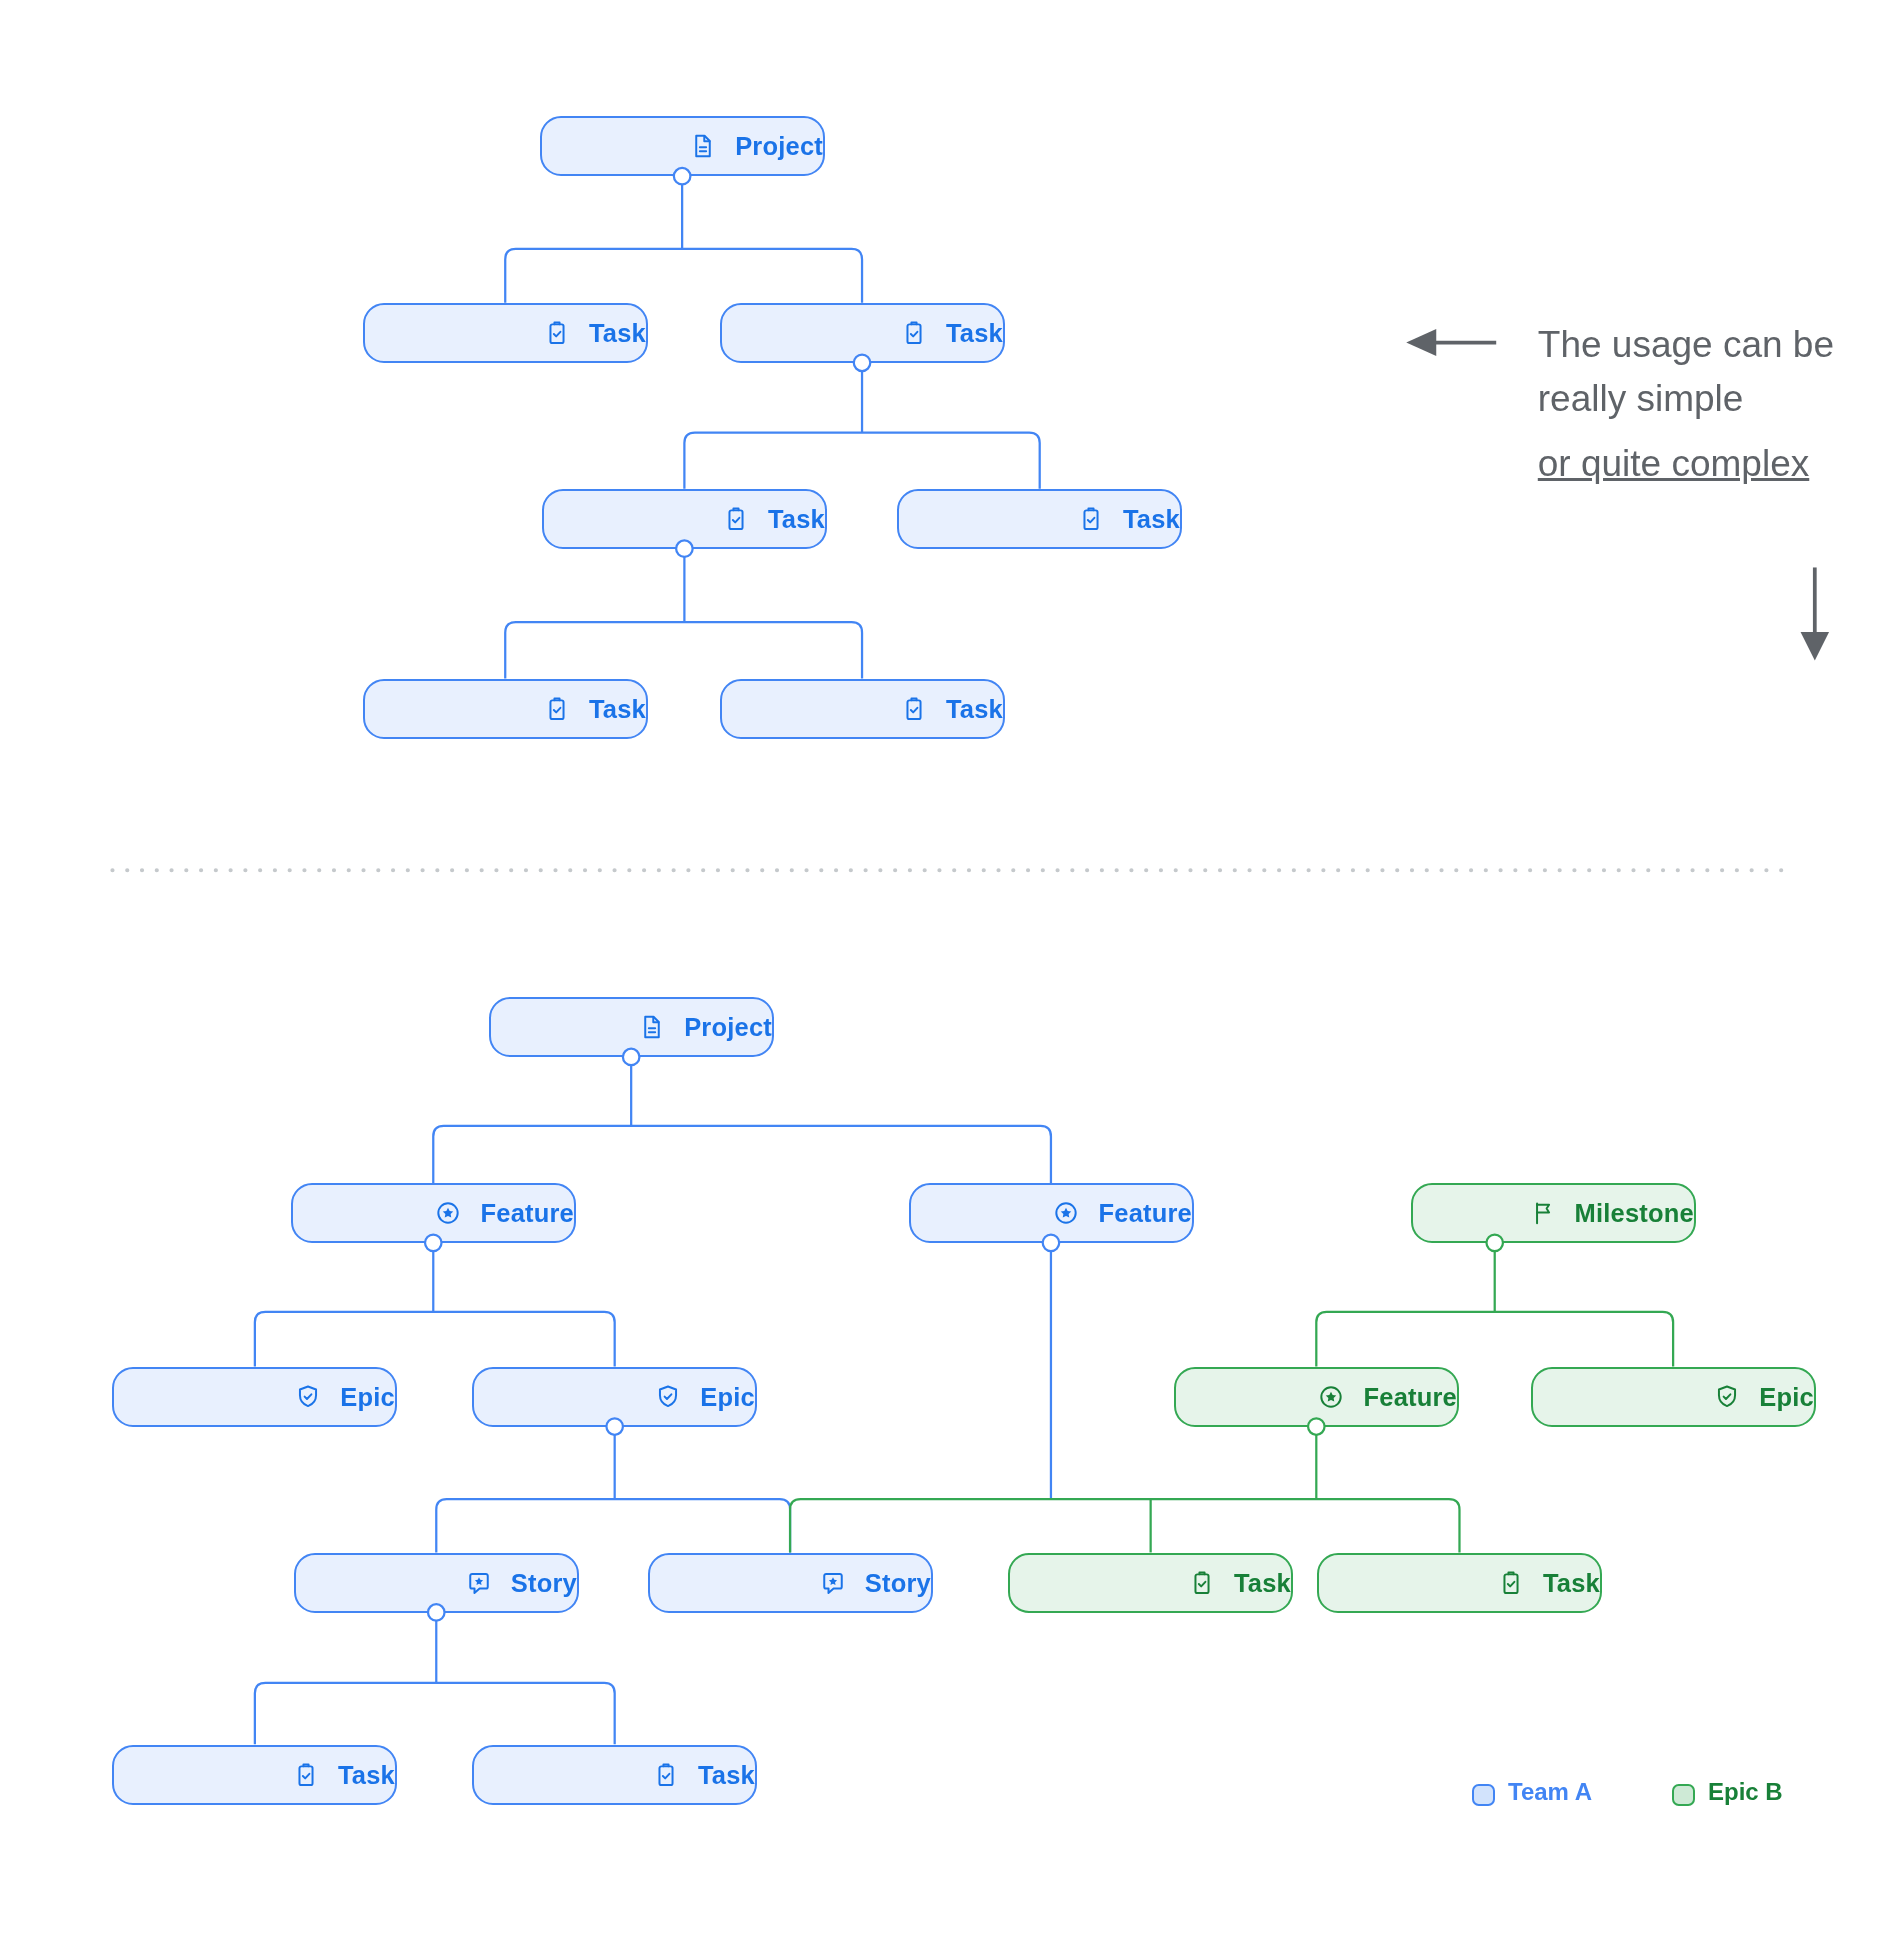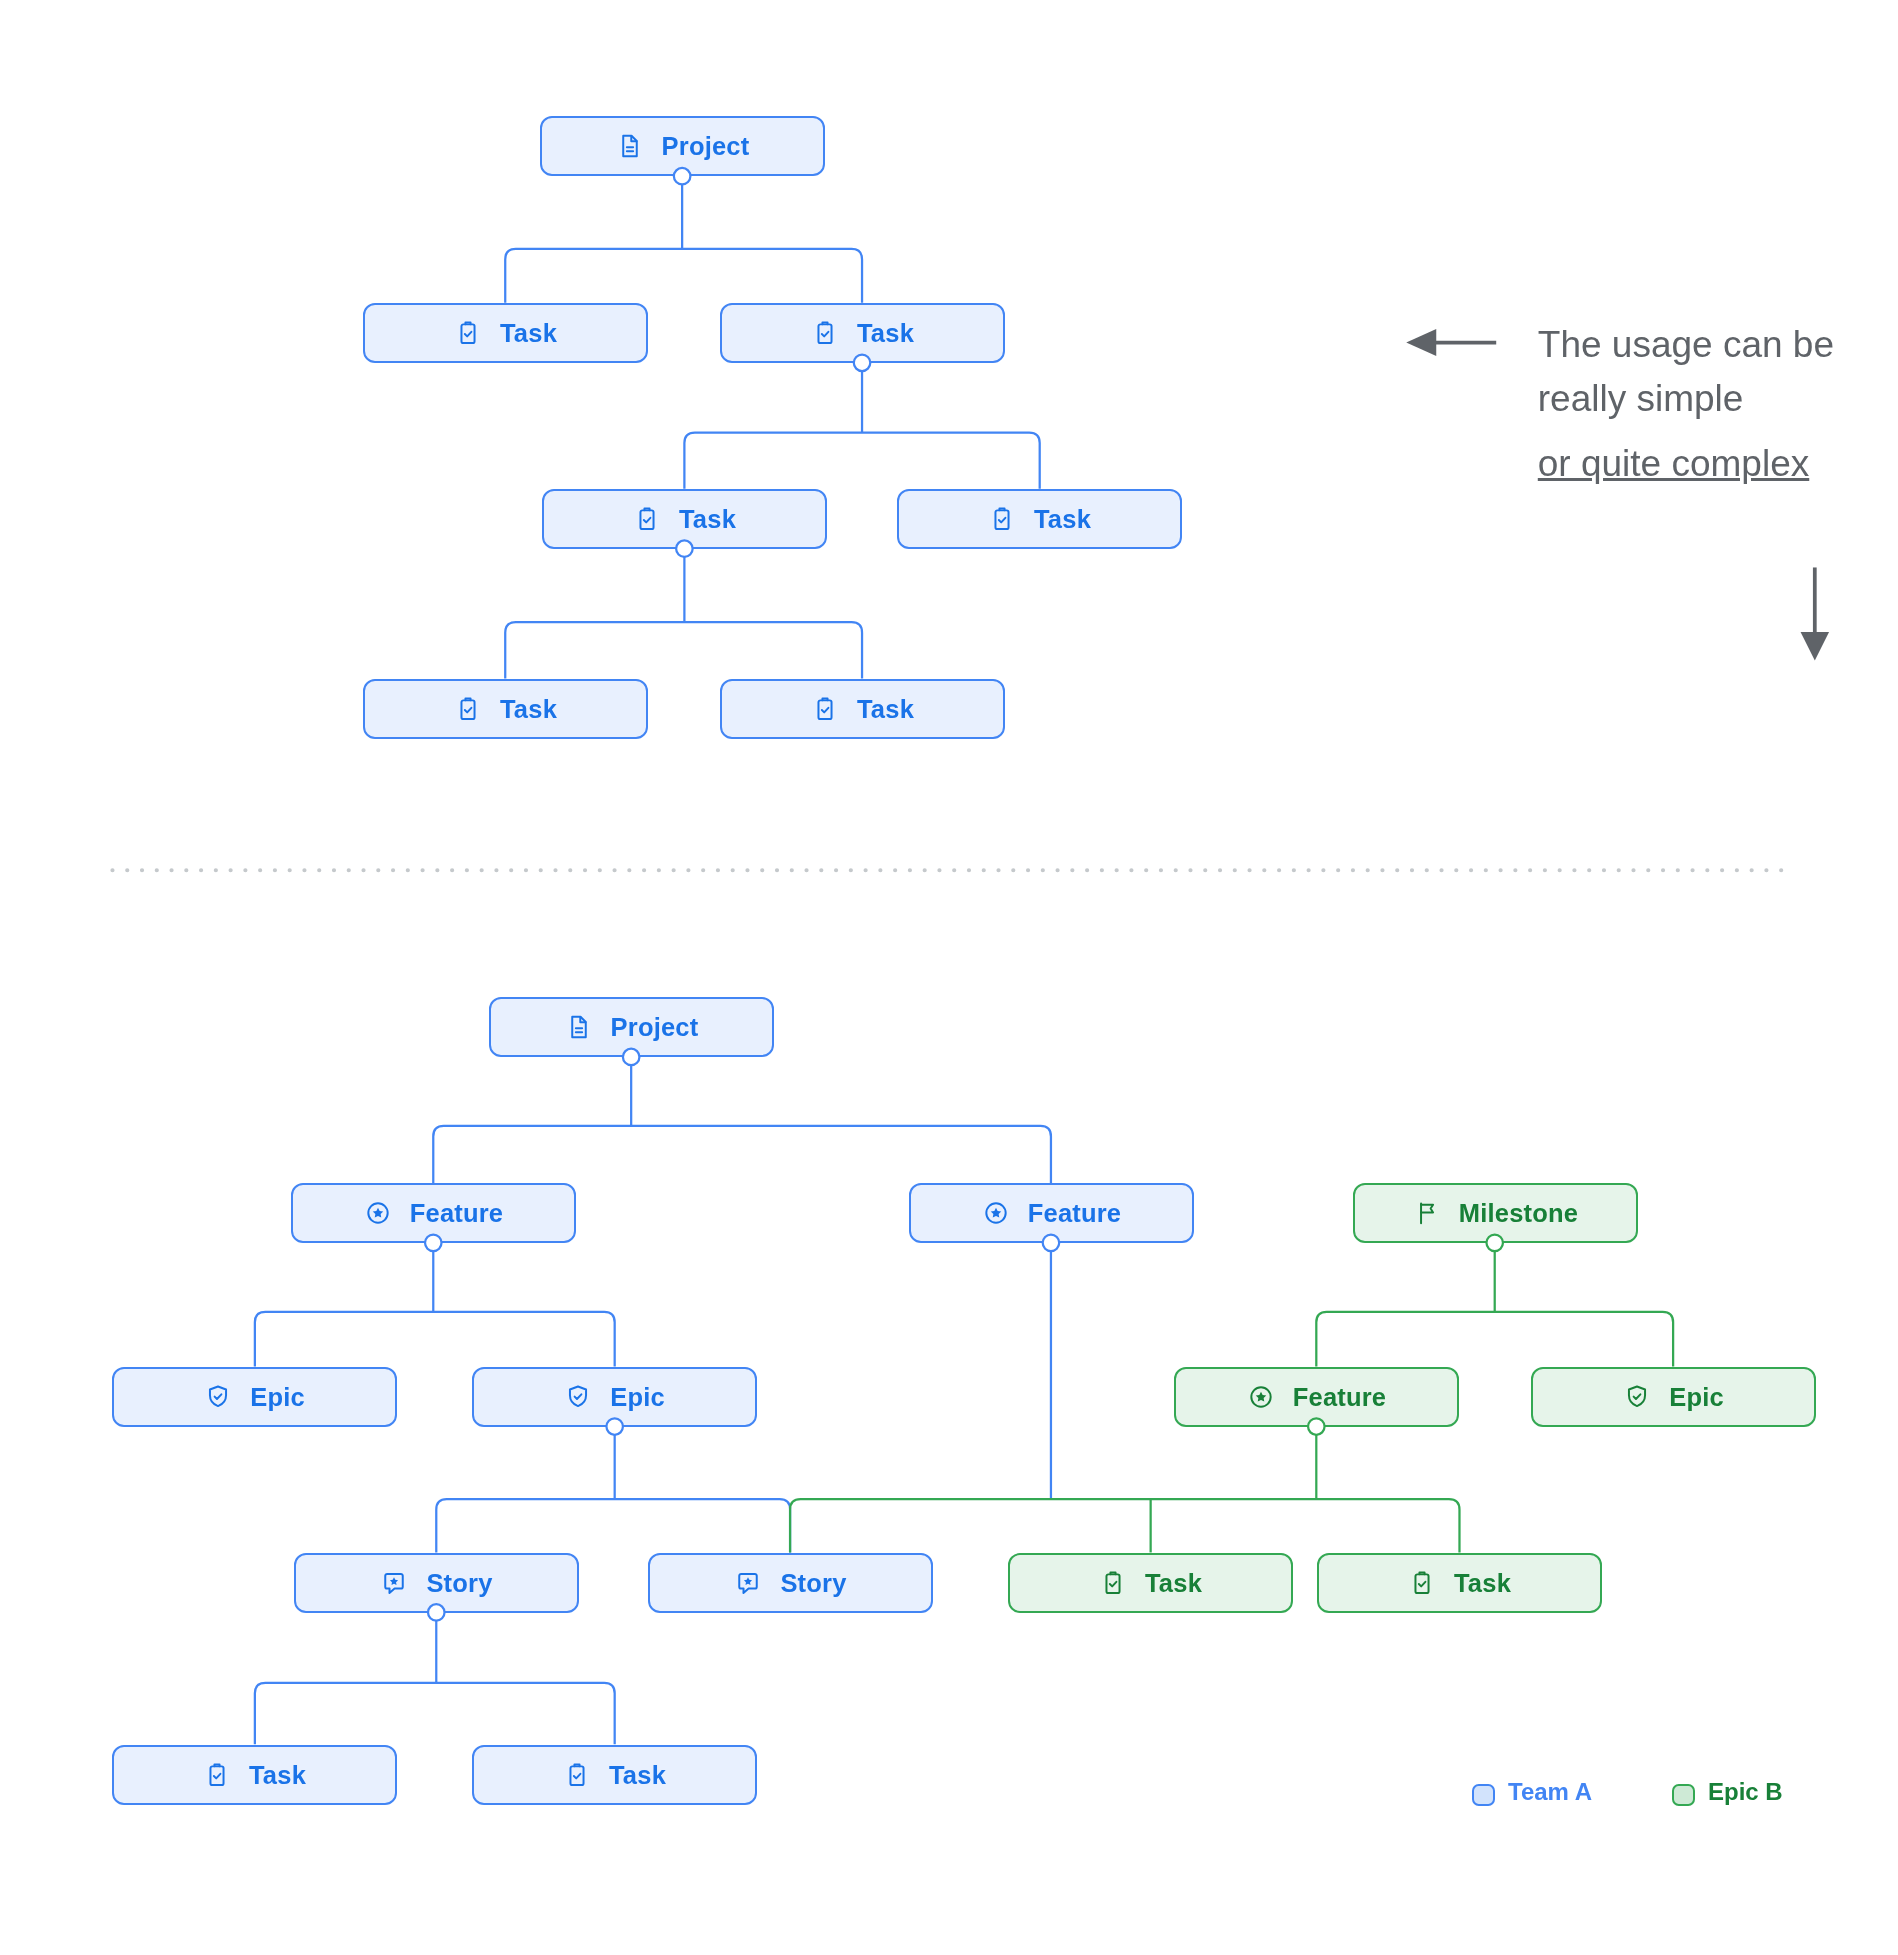--- a/index.html
+++ b/index.html
@@ -1,19 +1,19 @@
 <!DOCTYPE html>
 <html style="--a-border: #4285f4; --a-fill: #e8f0fe; --a-text: #1a73e8; --a-swatch: #d2e3fc; --b-border: #34a853; --b-fill: #e6f4ea; --b-text: #188038; --b-swatch: #ceead6; --note: #5f6368; --divider: #c5c9cc;font-size:12px"><head>
 <meta charset="utf-8">
 <style>
   html,body{margin:0;padding:0;background:#fff;}
   #canvas{position:relative;width:1898px;height:1955px;background:#fff;overflow:hidden;
           font-family:"Liberation Sans",sans-serif;}
   .node{position:absolute;width:285px;height:60px;box-sizing:border-box;border:2.2px solid;
-        border-radius:12px;display:flex;align-items:center;justify-content:center;gap:18px;
+        border-radius:21px;display:flex;align-items:center;justify-content:flex-end;gap:18px;
         font-size:25.5px;font-weight:600;letter-spacing:0.2px;}
   .team-a{background:var(--a-fill);border-color:var(--a-border);color:var(--a-text);}
   .team-b{background:var(--b-fill);border-color:var(--b-border);color:var(--b-text);}
   .node .icon{display:flex;align-items:center;}
   .node .icon svg{width:28px;height:28px;}
   #edge-svg{position:absolute;left:0;top:0;width:1898px;height:1955px;pointer-events:none;}
   .annotation{position:absolute;top:318px;right:64px;text-align:left;color:var(--note);
               font-size:37px;line-height:54px;font-weight:400;}
   .annotation .para2{margin-top:10.5px;text-decoration:underline;}
   .legend-group{position:absolute;top:1778px;display:flex;align-items:flex-end;gap:13.5px;
@@ -121,21 +121,21 @@
       </div>
       <div class="node team-a" style="left: 909px; top: 1183px;">
         <span class="icon">
           <svg viewBox="0 0 24 24" fill="none">
             <circle cx="12" cy="12" r="8.3" stroke="currentColor" stroke-width="1.7"></circle>
             <path fill="currentColor" d="M12 7.4l1.4 2.8 3.1.45-2.25 2.2.55 3.1L12 14.5l-2.8 1.45.55-3.1-2.25-2.2 3.1-.45z"></path>
           </svg>
         </span>
         <span>Feature</span>
       </div>
-      <div class="node team-b" style="left: 1353px; top: 1183px;">
+      <div class="node team-b" style="left: 1411px; top: 1183px;">
         <span class="icon">
           <svg viewBox="0 0 24 24" fill="none" stroke="currentColor" stroke-width="1.7" stroke-linejoin="round" stroke-linecap="round">
             <path d="M6.9 20.8V3.8"></path>
             <path d="M6.9 4.9h10.3l-2.1 3.3 2.1 3.3H6.9"></path>
           </svg>
         </span>
         <span>Milestone</span>
       </div>
       <div class="node team-a" style="left: 112px; top: 1367px;">
         <span class="icon">

